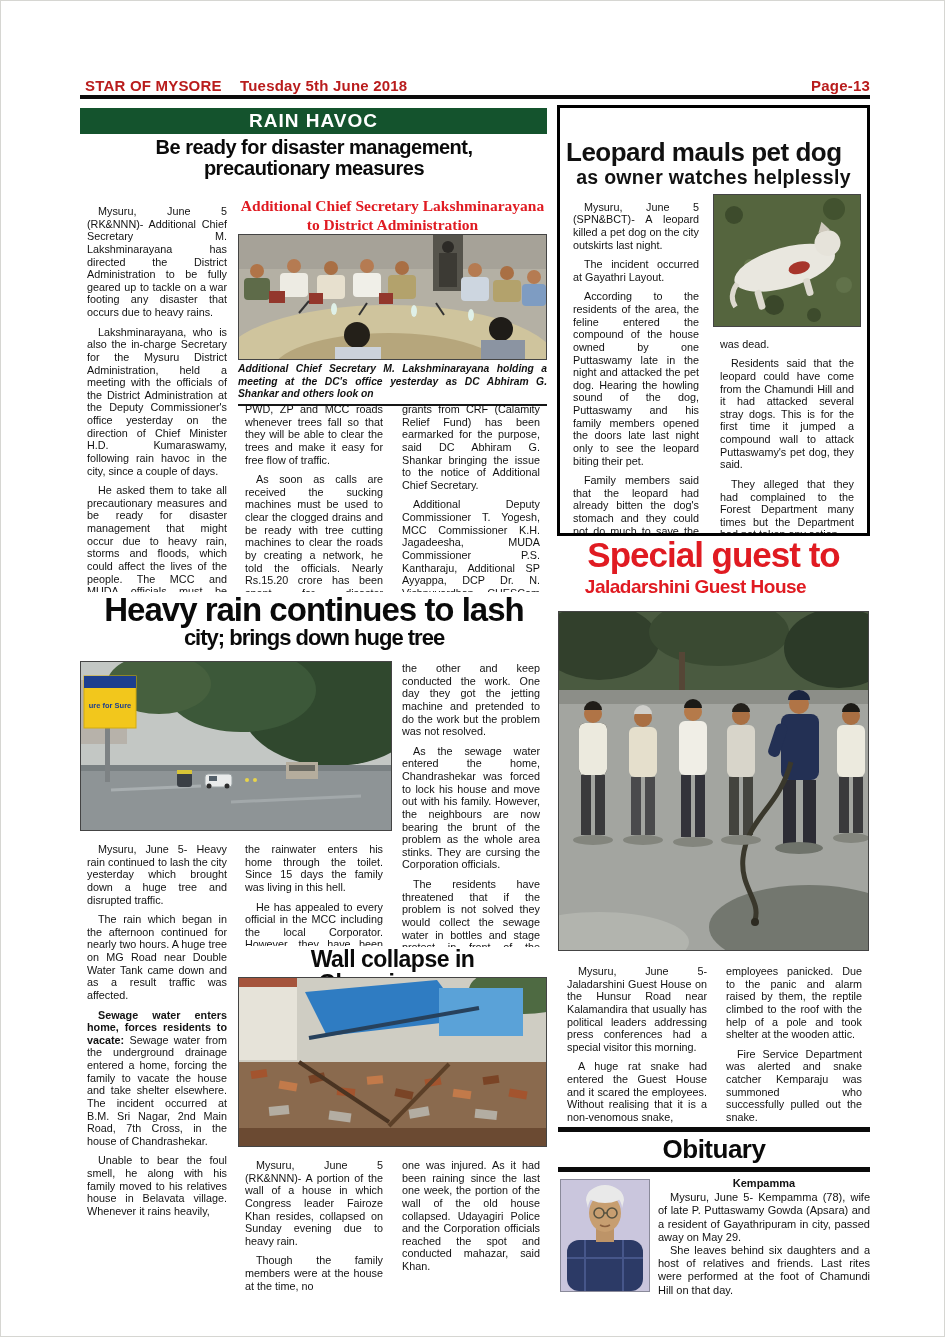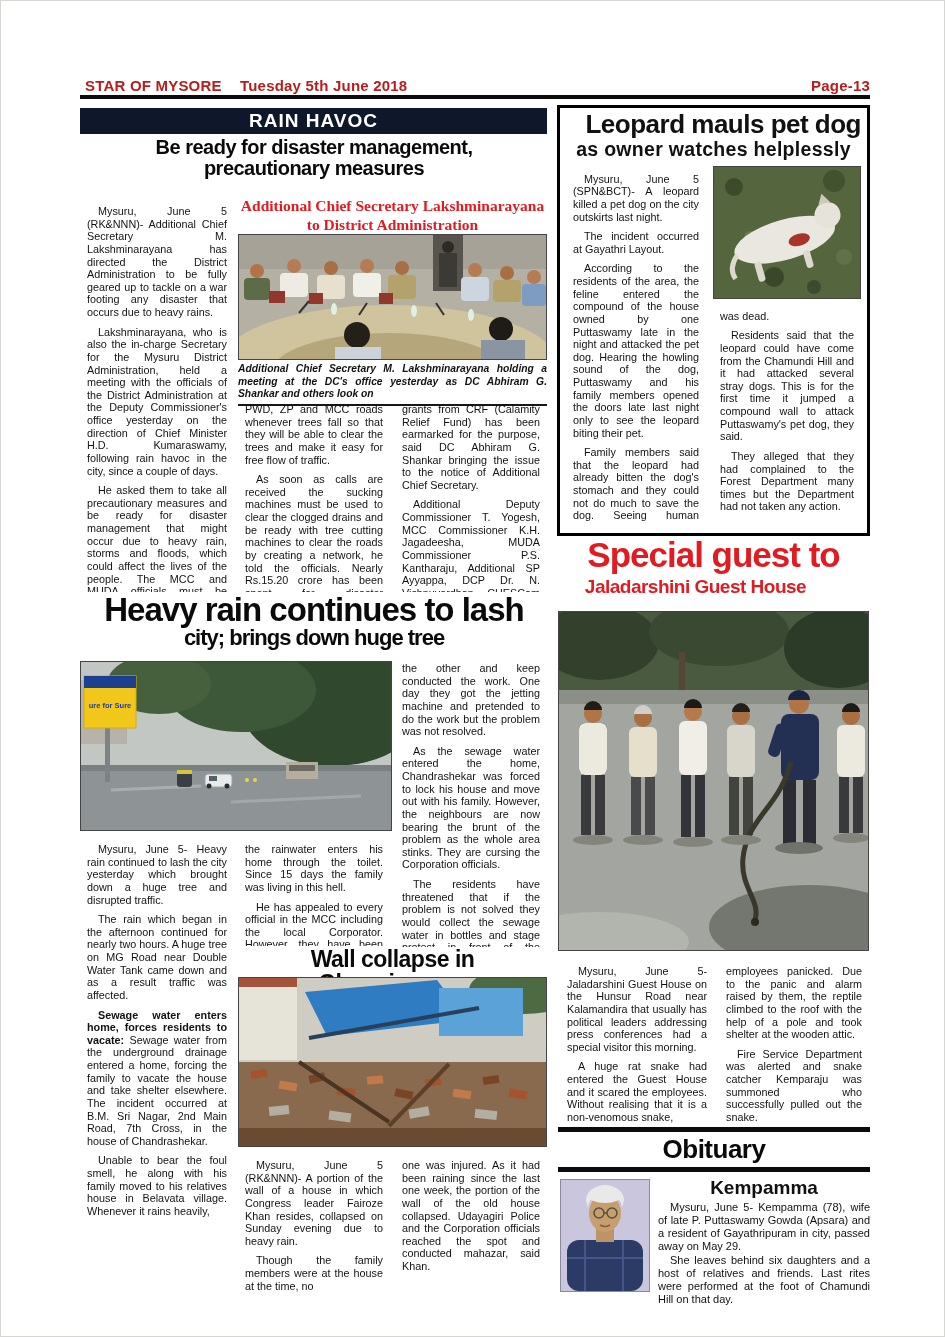--- a/index.html
+++ b/index.html
@@ -4,44 +4,44 @@
 <style>
   html,body{margin:0;padding:0;background:#e9e9e6;}
   .page{position:relative;width:945px;height:1337px;background:#ffffff;margin:0 auto;
         font-family:"Liberation Sans",sans-serif;color:#111;overflow:hidden;
         box-shadow:inset 0 0 0 1px #d6d6d2;}
   .abs{position:absolute;}
   
   .mast{font-size:15px;font-weight:bold;letter-spacing:0.2px;color:#b91c1c;}
   .hrule{background:#0b0b0b;}
   
-  .kicker{background:#0f172a;color:#fff;text-align:center;font-weight:bold;
+  .kicker{background:#14532d;color:#fff;text-align:center;font-weight:bold;
           font-size:19px;line-height:26px;letter-spacing:1px;}
   .head-xl{font-weight:bold;text-align:center;color:#0a0a0a;letter-spacing:-0.5px;}
   .head-heavy{font-weight:800;text-align:center;color:#0a0a0a;letter-spacing:-1px;}
   .red{color:#e01b22;}
   .serif-sub{font-family:"Liberation Serif",serif;font-weight:bold;text-align:center;
              font-size:15.5px;line-height:1.2;}
   
   .col{font-size:10.8px;line-height:1.17;text-align:justify;overflow:hidden;color:#121212;}
   .col p{margin:7px;text-indent:11px;}
   .col p.noind{text-indent:0;}
   .lead{font-weight:bold;}
   .caption{font-size:10.3px;font-style:italic;font-weight:bold;text-align:justify;
            line-height:1.22;border-bottom:2px solid #161616;padding-bottom:3px;}
   .photo{display:block;border:1px solid #444;box-sizing:border-box;background:#0f766e;}
   .photo svg{display:block;}
   
   .lbox{border:3px solid #000;box-sizing:border-box;padding:3px 6px 4px 6px;overflow:hidden;}
-  .lbox-title{font-size:26px;font-weight:800;text-align:right;letter-spacing:-0.5px;line-height:1.05;}
+  .lbox-title{font-size:26px;font-weight:800;text-align:left;letter-spacing:-0.5px;line-height:1.05;margin-top:28px;}
   .lbox-sub{font-size:19.5px;font-weight:bold;text-align:center;letter-spacing:0.3px;line-height:1.1;margin-top:1px;}
   .lbox-body{display:flex;gap:7px;margin-top:5px;}
   .lbox-body .lcol{width:148px;}
   
-  .obit-name{font-weight:bold;font-size:19px;text-align:center;margin:0 0 1px 11px;}
+  .obit-name{font-weight:bold;font-size:11px;text-align:center;margin:0 0 1px 11px;}
   .obit-body{font-size:11px;line-height:1.2;text-align:justify;overflow:hidden;}
   .obit-body p{margin:0;text-indent:12px;}
   .obit-photo{float:left;width:90px;height:113px;border:1px solid #8a8a9a;margin:2px 8px 2px 0;}
 </style>
 </head>
 <body>
 
 <div class="page">
 
   <div class="abs mast" style="left:85px;top:77px;">STAR OF MYSORE</div>

